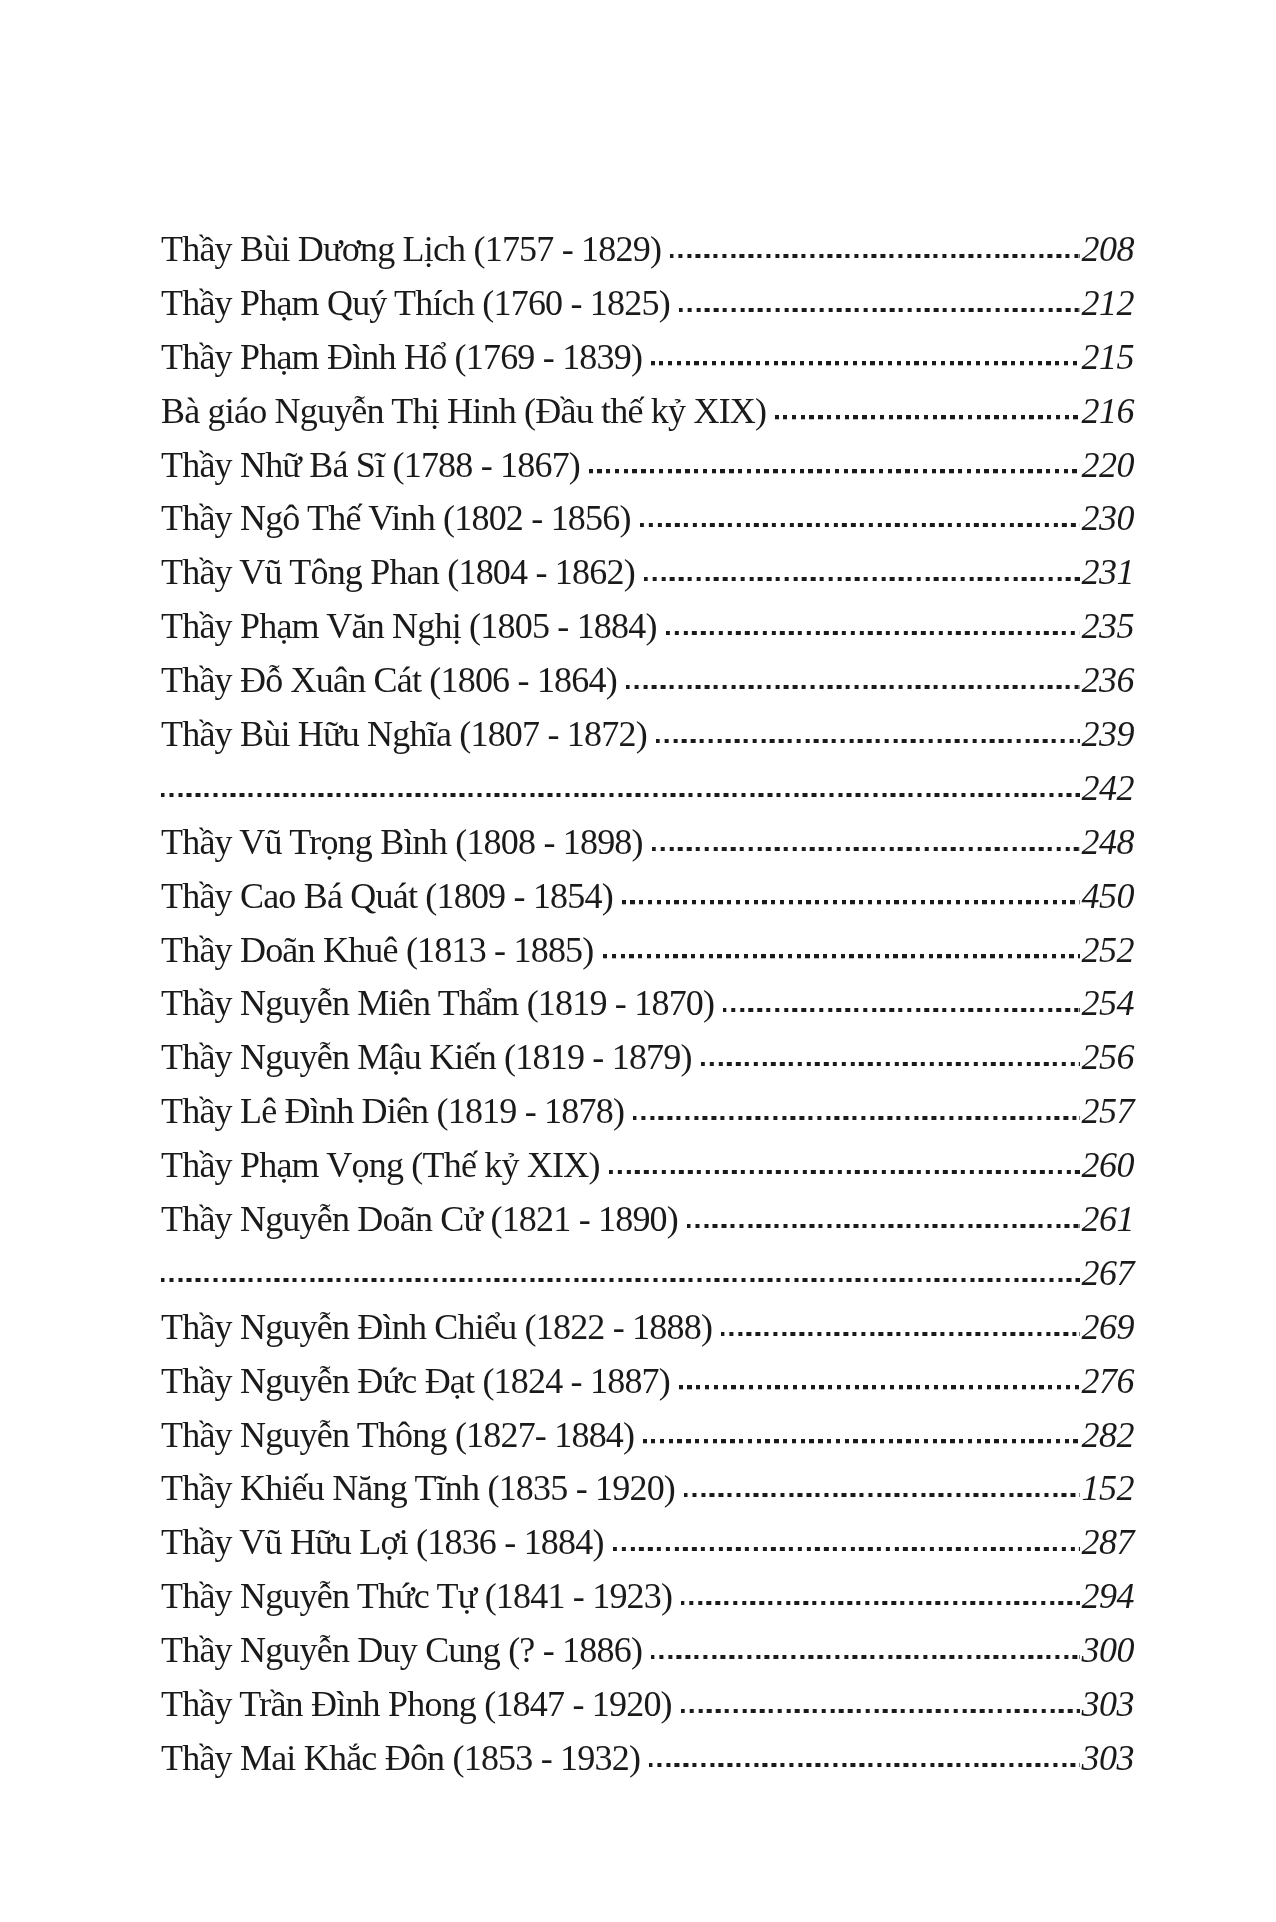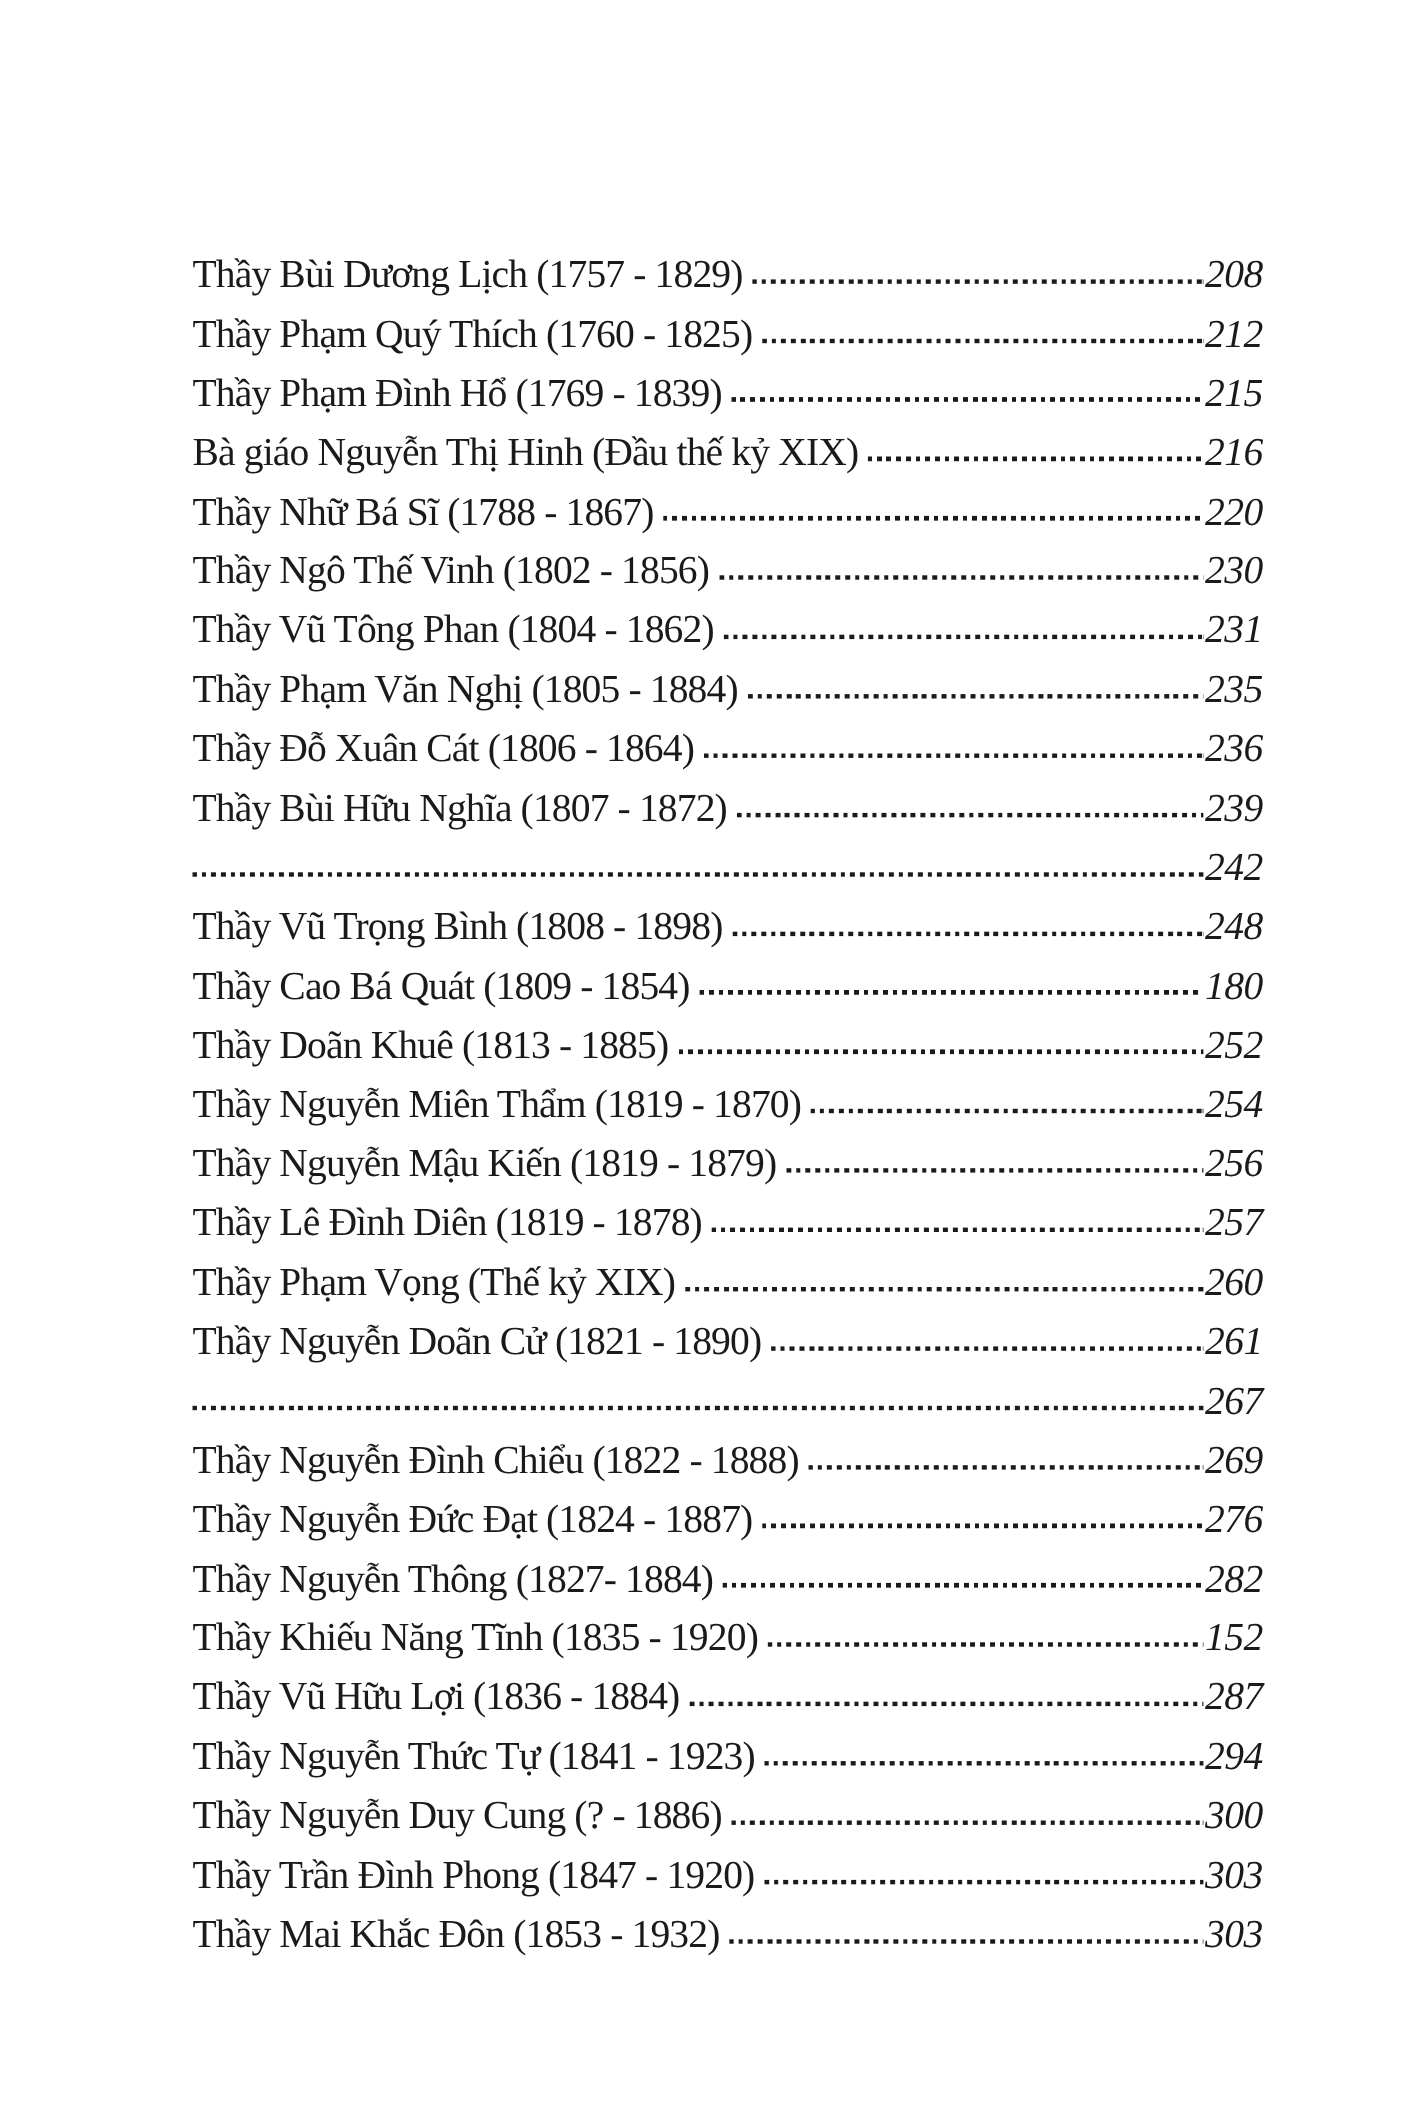--- a/index.html
+++ b/index.html
@@ -14,21 +14,21 @@
   .page{
     position:relative;
     width:1276px;
     height:1922px;
     background:var(--paper);
     margin:0 auto;
     overflow:hidden;
   }
   .toc{
     position:absolute;
-    left:175px;
+    left:161px;
     top:223px;
     width:973px;
   }
   .row{
     display:flex;
     align-items:baseline;
     height:53.9px;
     line-height:53.9px;
     font-size:36px;
     letter-spacing:-0.8px;
@@ -129,21 +129,21 @@
 
   <div class="row">
     <span class="title">Thầy Vũ Trọng Bình (1808 - 1898)</span>
     <span class="leader"></span>
     <span class="pagenum">248</span>
   </div>
 
   <div class="row">
     <span class="title">Thầy Cao Bá Quát (1809 - 1854)</span>
     <span class="leader"></span>
-    <span class="pagenum">180</span>
+    <span class="pagenum">450</span>
   </div>
 
   <div class="row">
     <span class="title">Thầy Doãn Khuê (1813 - 1885)</span>
     <span class="leader"></span>
     <span class="pagenum">252</span>
   </div>
 
   <div class="row">
     <span class="title">Thầy Nguyễn Miên Thẩm (1819 - 1870)</span>

